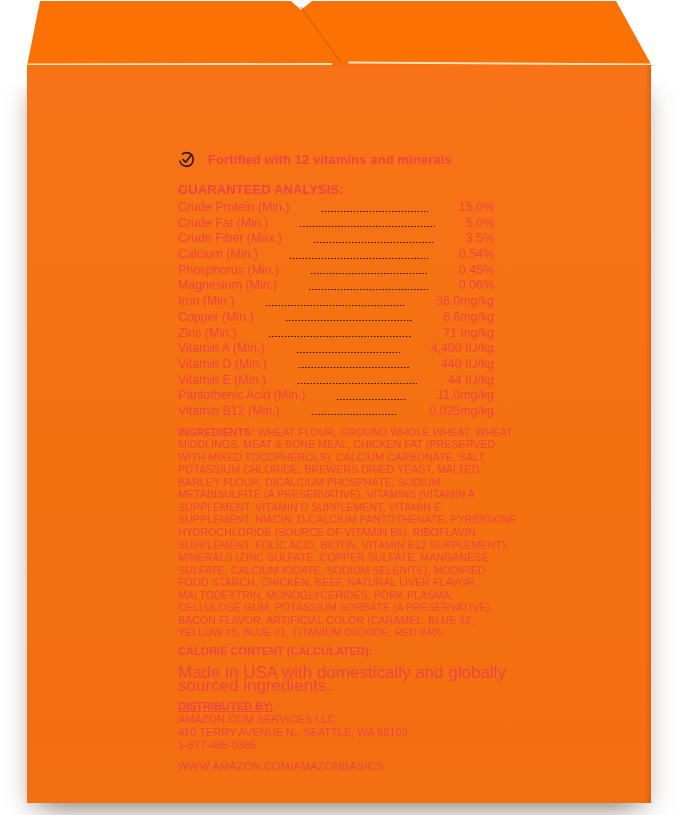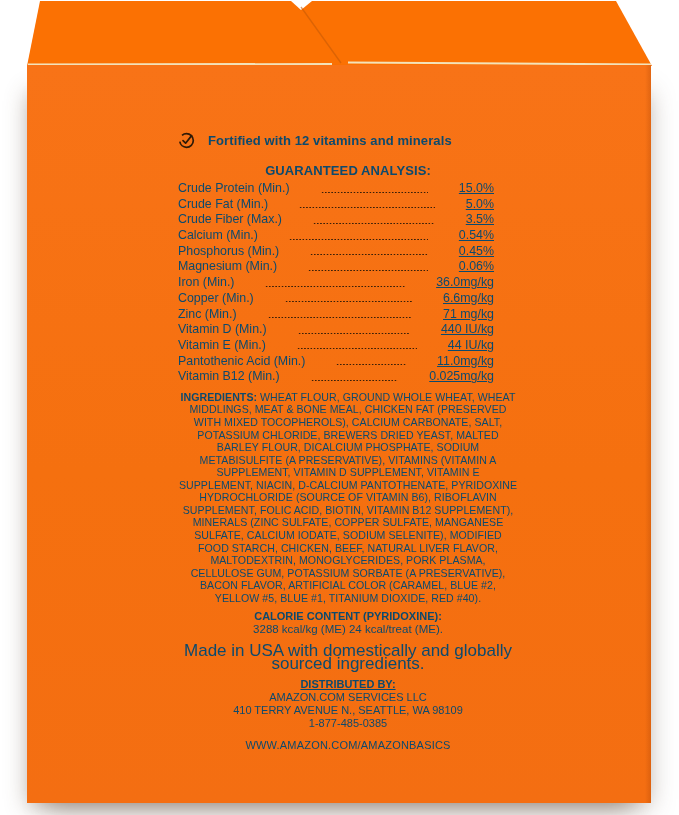--- a/index.html
+++ b/index.html
@@ -27,24 +27,23 @@
                  10px 16px 24px -12px rgba(90, 70, 55, 0.40);
   }
   .box-front::after {
     content: "";
     position: absolute; right: 0; top: 0;
     width: 6px; height: 100%;
     background: linear-gradient(90deg, rgba(140,50,0,0) 0%, rgba(140,50,0,0.22) 100%);
   }
   .label {
     position: absolute;
-    left: 178px; top: 130px;
+    left: 178px; top: 149px;
     width: 340px;
-    color: #0c4a6e;
-    text-align: center;
+    color: #ef4444;
   }
   .badge {
     display: flex; align-items: center;
     gap: 13px; height: 20px;
   }
   .badge-icon { flex: 0 0 auto; display: block; }
   .badge-text {
     font-size: 13px; font-weight: 700;
     letter-spacing: 0.1px;
   }
@@ -64,21 +63,21 @@
   .ga-leader {
     flex: 1 1 auto;
     align-self: flex-end;
     height: 4px;
     margin: 0 3px 3px 3px;
     background-image: radial-gradient(circle, rgba(47,26,7,0.95) 0.7px, rgba(0,0,0,0) 0.95px);
     background-size: 3.2px 3.2px;
     background-repeat: repeat-x;
     background-position: 0 100%;
   }
-  .ga-value { white-space: nowrap; text-decoration: underline; }
+  .ga-value { white-space: nowrap; }
   .ingredients {
     margin-top: 6px;
     width: 340px;
     font-size: 10.6px; line-height: 12.55px;
     letter-spacing: 0.05px;
   }
   .ingredients .bold { font-weight: 700; margin-top: 44px; }
   .calorie { margin-top: 6px; }
   .calorie-title { font-size: 11px; font-weight: 700; line-height: 13px; }
   .calorie-value { font-size: 11.5px; line-height: 13px; }
@@ -155,20 +154,25 @@
           <span class="ga-label">Copper (Min.)</span>
           <span class="ga-leader"></span>
           <span class="ga-value">6.6mg/kg</span>
         </div>
       <div class="ga-row">
           <span class="ga-label">Zinc (Min.)</span>
           <span class="ga-leader"></span>
           <span class="ga-value">71 mg/kg</span>
         </div>
       <div class="ga-row">
+          <span class="ga-label">Vitamin A (Min.)</span>
+          <span class="ga-leader"></span>
+          <span class="ga-value">4,400 IU/kg</span>
+        </div>
+      <div class="ga-row">
           <span class="ga-label">Vitamin D (Min.)</span>
           <span class="ga-leader"></span>
           <span class="ga-value">440 IU/kg</span>
         </div>
       <div class="ga-row">
           <span class="ga-label">Vitamin E (Min.)</span>
           <span class="ga-leader"></span>
           <span class="ga-value">44 IU/kg</span>
         </div>
       <div class="ga-row">
@@ -179,22 +183,21 @@
       <div class="ga-row">
           <span class="ga-label">Vitamin B12 (Min.)</span>
           <span class="ga-leader"></span>
           <span class="ga-value">0.025mg/kg</span>
         </div>
     </div>
 
     <div class="ingredients"><span class="bold">INGREDIENTS:</span><span> WHEAT FLOUR, GROUND WHOLE WHEAT, WHEAT MIDDLINGS, MEAT &amp; BONE MEAL, CHICKEN FAT (PRESERVED WITH MIXED TOCOPHEROLS), CALCIUM CARBONATE, SALT, POTASSIUM CHLORIDE, BREWERS DRIED YEAST, MALTED BARLEY FLOUR, DICALCIUM PHOSPHATE, SODIUM METABISULFITE (A PRESERVATIVE), VITAMINS (VITAMIN A SUPPLEMENT, VITAMIN D SUPPLEMENT, VITAMIN E SUPPLEMENT, NIACIN, D-CALCIUM PANTOTHENATE, PYRIDOXINE HYDROCHLORIDE (SOURCE OF VITAMIN B6), RIBOFLAVIN SUPPLEMENT, FOLIC ACID, BIOTIN, VITAMIN B12 SUPPLEMENT), MINERALS (ZINC SULFATE, COPPER SULFATE, MANGANESE SULFATE, CALCIUM IODATE, SODIUM SELENITE), MODIFIED FOOD STARCH, CHICKEN, BEEF, NATURAL LIVER FLAVOR, MALTODEXTRIN, MONOGLYCERIDES, PORK PLASMA, CELLULOSE GUM, POTASSIUM SORBATE (A PRESERVATIVE), BACON FLAVOR, ARTIFICIAL COLOR (CARAMEL, BLUE #2, YELLOW #5, BLUE #1, TITANIUM DIOXIDE, RED #40).</span></div>
 
     <div class="calorie">
-      <div class="calorie-title">CALORIE CONTENT (PYRIDOXINE):</div>
-      <div class="calorie-value">3288 kcal/kg (ME) 24 kcal/treat (ME).</div>
+      <div class="calorie-title">CALORIE CONTENT (CALCULATED):</div>
     </div>
 
     <div class="origin">Made in USA with domestically and globally sourced ingredients.</div>
 
     <div class="distributor">
       <div class="distributor-title">DISTRIBUTED BY:</div>
       <div class="distributor-line">AMAZON.COM SERVICES LLC</div>
       <div class="distributor-line">410 TERRY AVENUE N., SEATTLE, WA 98109</div>
       <div class="distributor-line">1-877-485-0385</div>
     </div>

